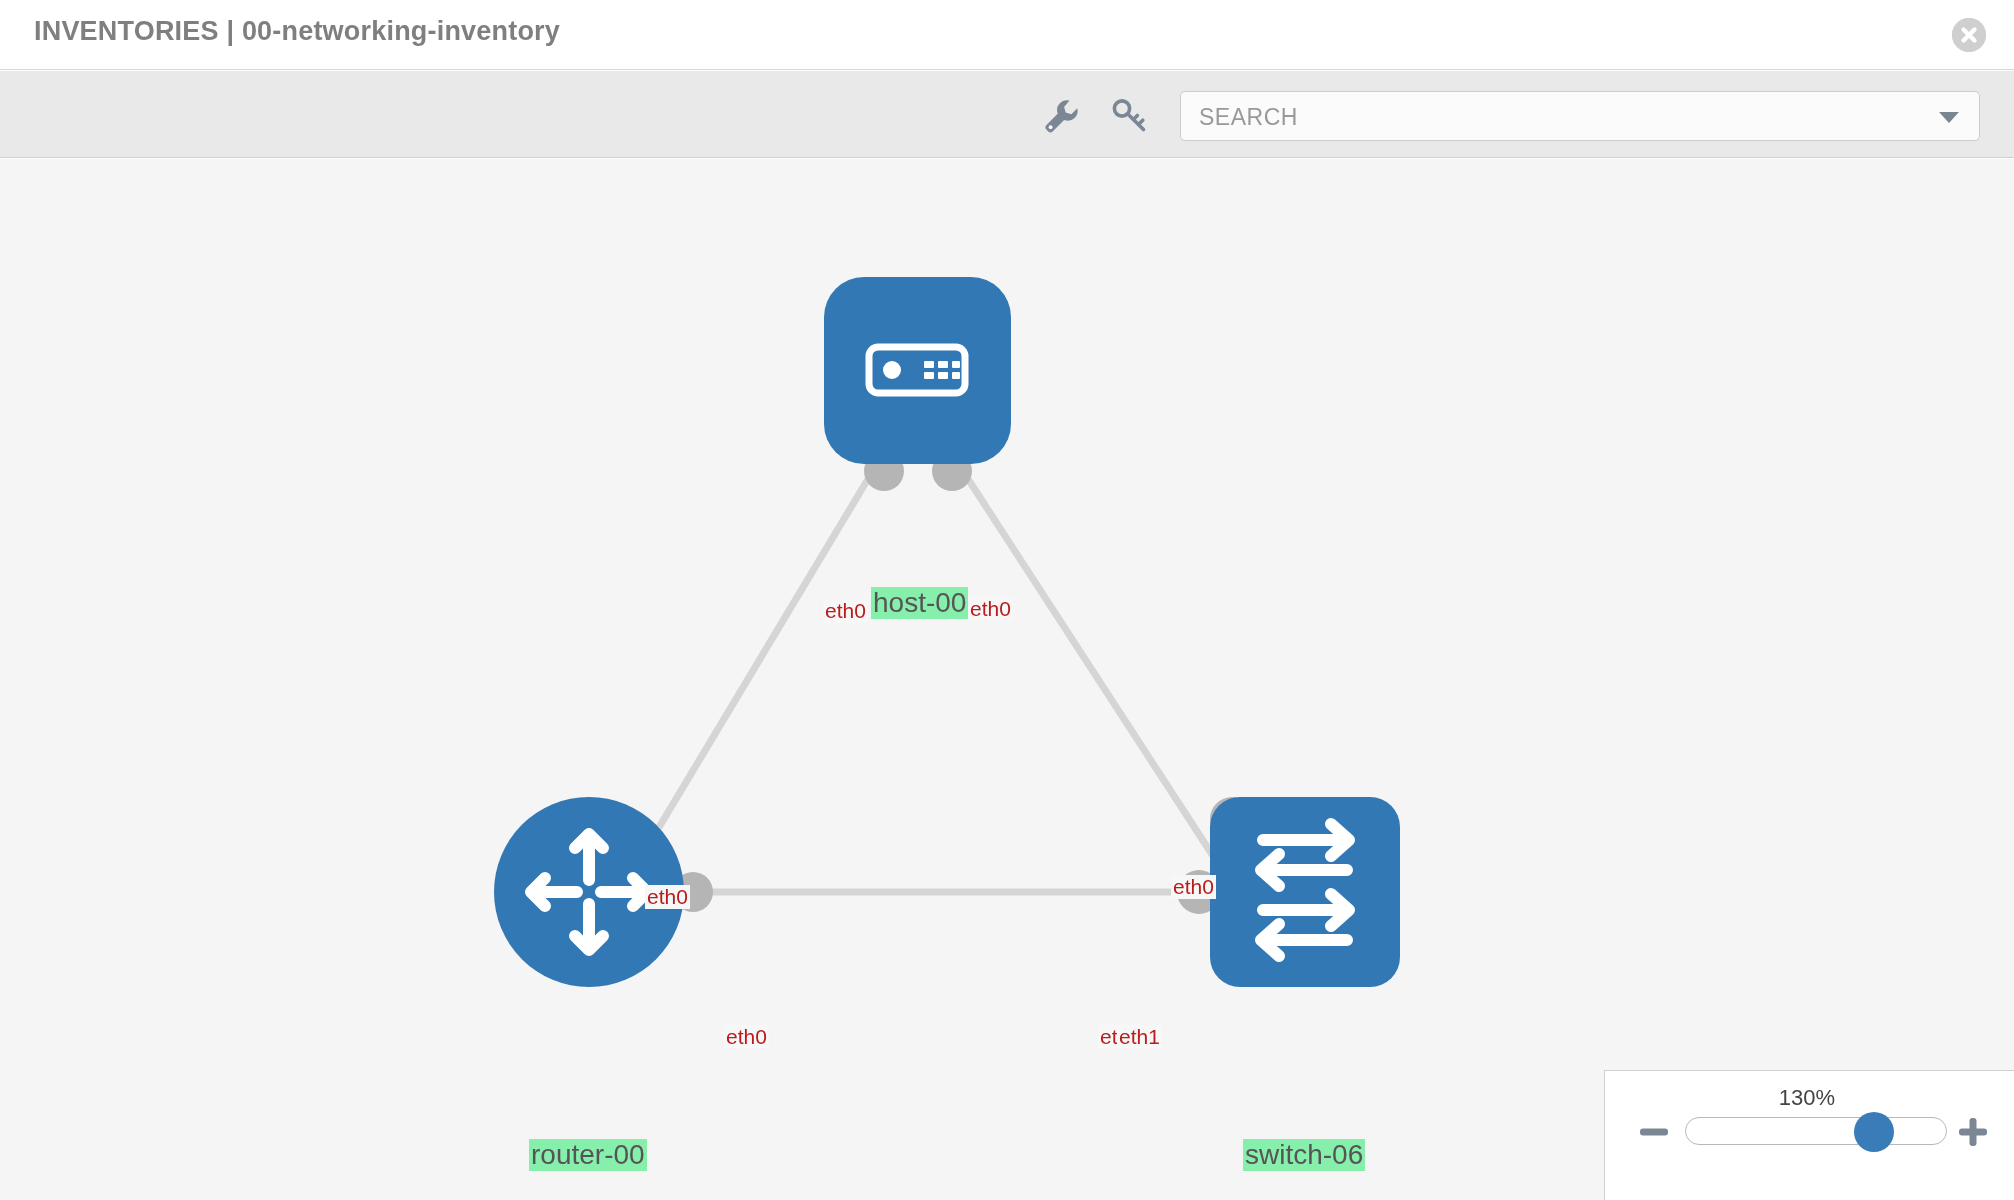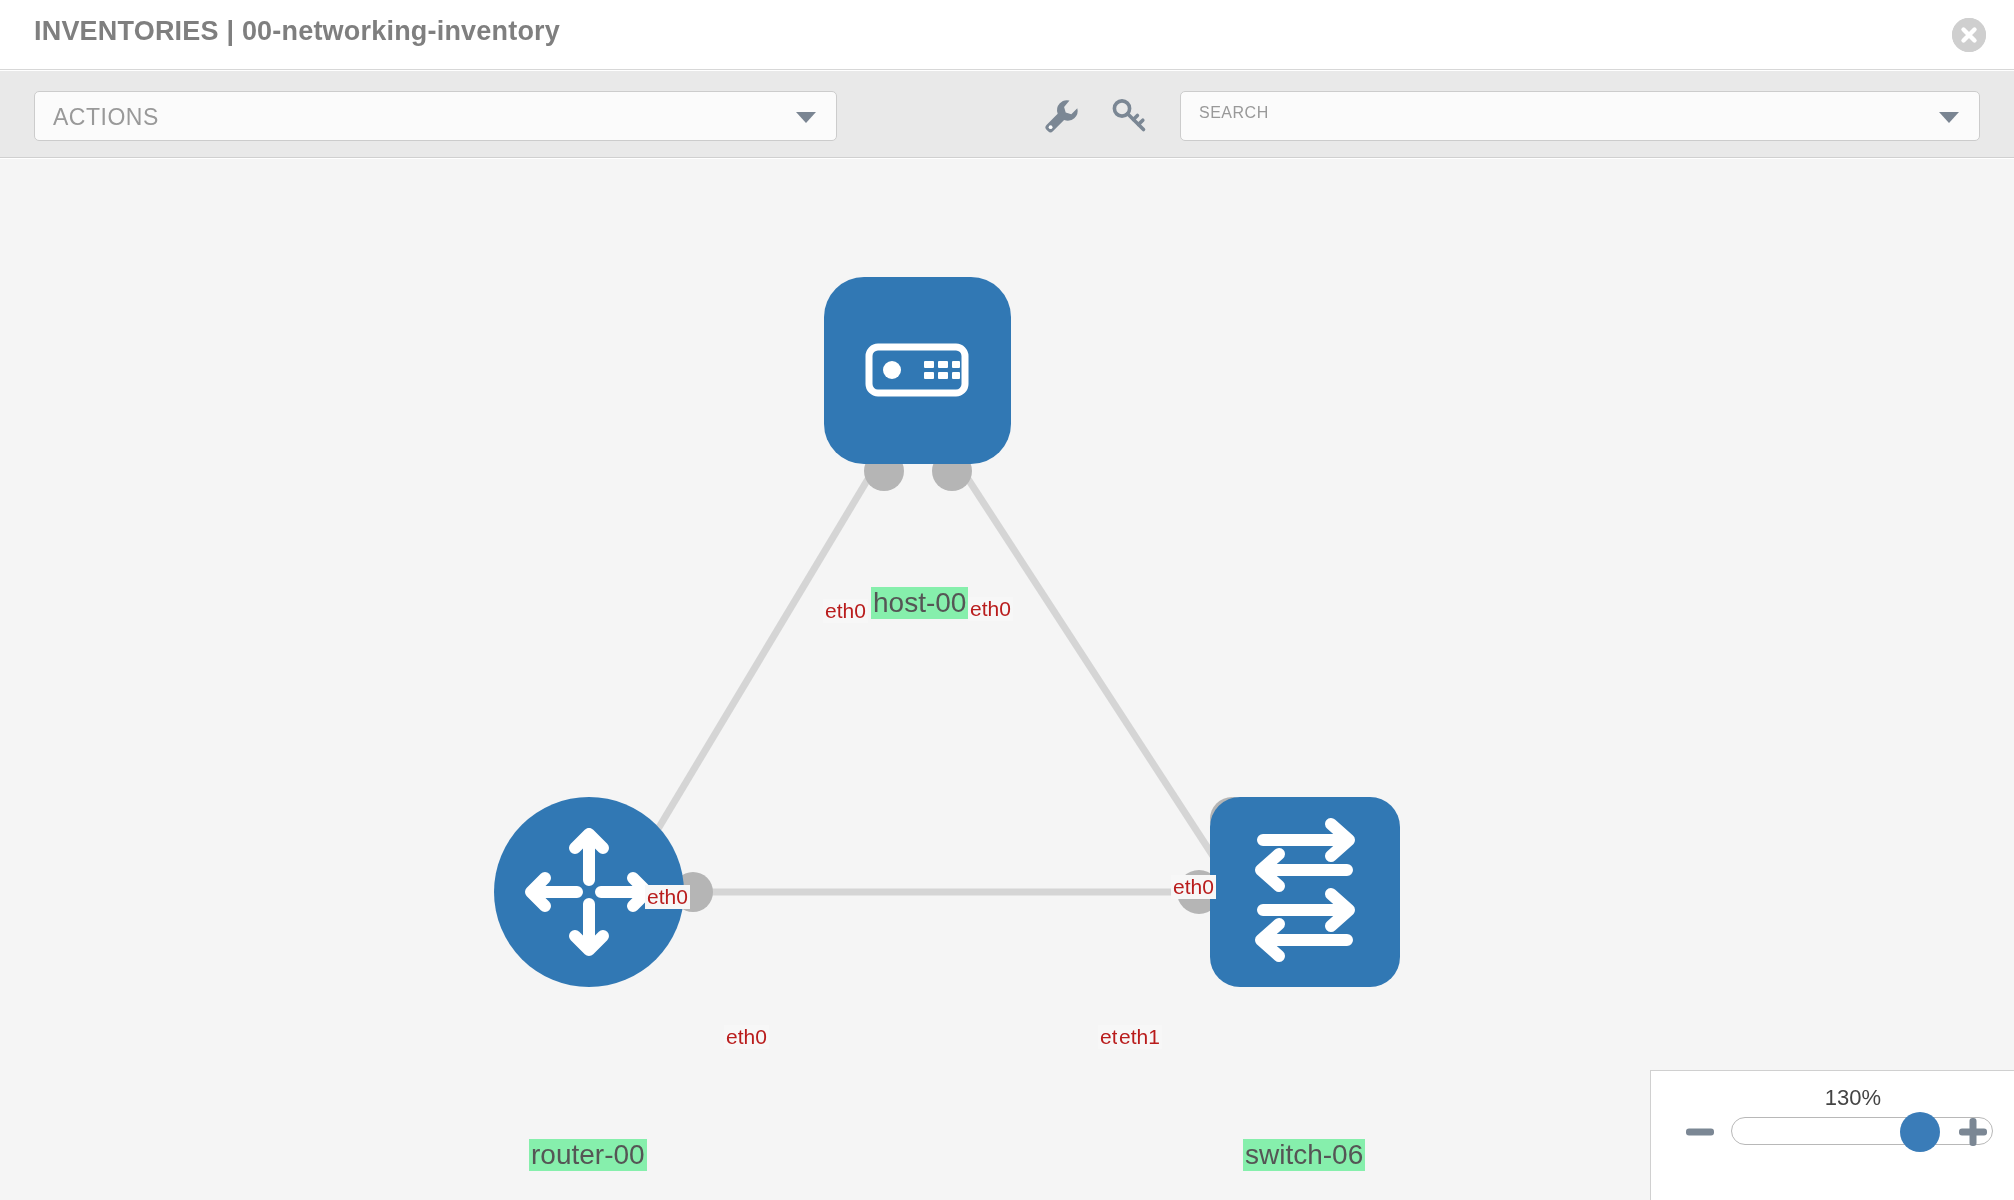--- a/index.html
+++ b/index.html
@@ -72,21 +72,21 @@
   .search-select {
     position: absolute; left: 1180px; top: 20px;
     width: 800px; height: 50px;
     background: #fbfbfb;
     border: 1px solid #cccccc;
     border-radius: 5px;
     cursor: text;
   }
   .search-select .label {
     position: absolute; left: 18px; top: 12px;
-    font-size: 16px; color: #999999;
+    font-size: 23px; color: #999999;
     letter-spacing: 0.5px;
   }
 
   
   .canvas {
     position: absolute; top: 159px; left: 0;
     width: 2014px; height: 1041px;
     background: #f5f5f5;
     overflow: hidden;
   }
@@ -104,21 +104,21 @@
     position: absolute;
     font-size: 21px; color: #b91c1c;
     background: #f7f7f7;
     white-space: nowrap;
     padding: 0 2px;
   }
 
   
   .zoom-panel {
     position: absolute; right: 0; bottom: 0;
-    width: 364px; height: 130px;
+    width: 410px; height: 130px;
     background: #ffffff;
     border-top: 1px solid #d0d0d0;
     border-left: 1px solid #d0d0d0;
   }
   .zoom-pct {
     position: absolute; top: 14px; left: 0; width: 404px;
     text-align: center;
     font-size: 22px; color: #444444;
   }
   .zoom-minus, .zoom-plus {
@@ -150,24 +150,20 @@
   <div class="close-btn">
     <svg width="34" height="34" viewBox="0 0 34 34">
       <circle cx="17" cy="17" r="17" fill="#cfcfcf"></circle>
       <path d="M11.5 11.5 L22.5 22.5 M22.5 11.5 L11.5 22.5" stroke="#ffffff" stroke-width="4.4" stroke-linecap="round"></path>
     </svg>
   </div>
 </div>
 
 <div class="toolbar">
 
-  <div class="actions-select">
-    <span class="label">ACTIONS</span>
-    <span class="caret"></span>
-  </div>
 
   <div class="tool-icon wrench">
     <svg width="48" height="48" viewBox="0 0 48 48">
       <path d="M33.5 9.5 a10 10 0 0 0 -11.8 13.2 L10.5 33.9 a3.4 3.4 0 0 0 0 4.8 l1.6 1.6 a3.4 3.4 0 0 0 4.8 0 L28.1 29.1 a10 10 0 0 0 13.2 -11.9 l-6 6 l-5.6 -1.6 l-1.6 -5.6 z" fill="#7b8794"></path>
       <circle cx="14.6" cy="36.2" r="1.9" fill="#ffffff"></circle>
     </svg>
   </div>
 
   <div class="tool-icon key">
     <svg width="48" height="48" viewBox="0 0 48 48">

